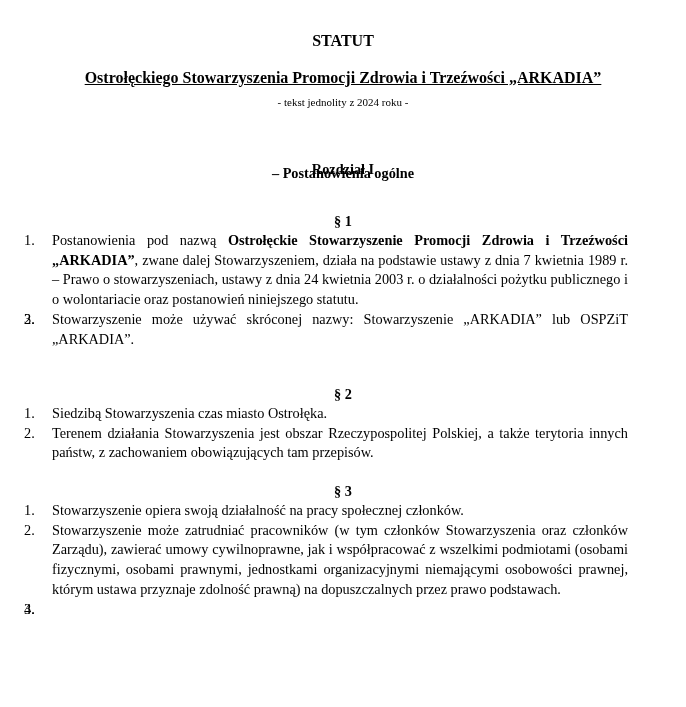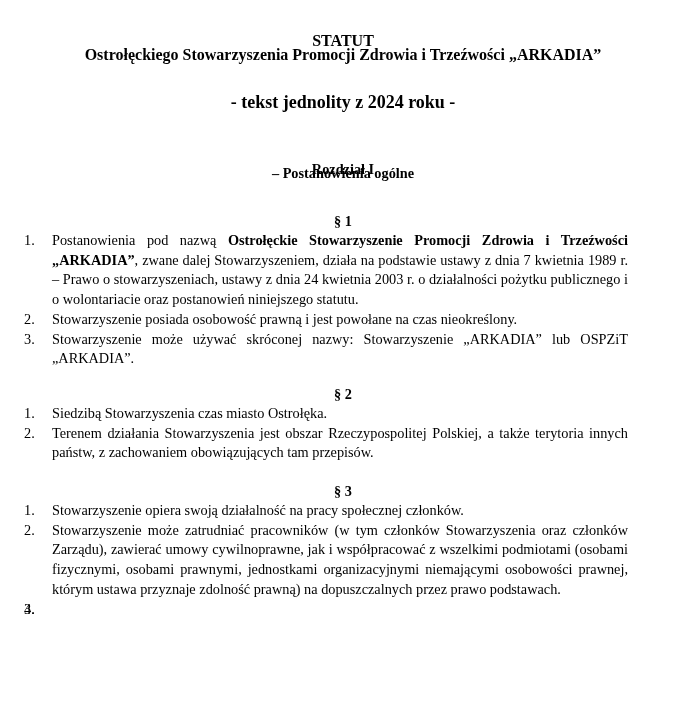--- a/index.html
+++ b/index.html
@@ -7,22 +7,22 @@
     width: 686px; height: 707px; overflow: hidden;
     font-family: "Liberation Serif", serif;
     color: #000000;
     font-size: 14.3px;
     line-height: 19.7px;
   }
   .page { position: relative; width: 676px; height: 707px; }
   .center { text-align: center; font-weight: bold; }
   .title { position: absolute; left: 0; width: 686px; font-size: 16px; }
   .t-statut { top: 31px; }
-  .t-name { top: 45px; }
-  .t-sub { position: absolute; left: 0; width: 686px; top: 93px; font-size: 18px; text-align: center; font-weight: bold; }
+  .t-name { top: 68px; text-decoration: underline; }
+  .t-sub { position: absolute; left: 0; width: 686px; top: 93px; font-size: 11px; text-align: center; font-weight: normal; }
   .chapter { position: absolute; left: 0; width: 686px; }
   .ch1 { top: 160px; }
   .ch2 { top: 164px; }
   .para-title { position: absolute; left: 0; width: 686px; text-align: center; font-weight: bold; }
   ol.items { position: absolute; left: 0; width: 686px; margin: 0; padding: 0; list-style: none; }
   ol.items li { position: relative; padding-left: 52px; width: 576px; text-align: justify; }
   ol.items li .num { position: absolute; left: 24px; top: 0; }
   b { font-weight: bold; }
 </style>
 </head>
@@ -38,21 +38,20 @@
   <div class="chapter center ch2">– Postanowienia ogólne</div>
 
   <div class="para-title" style="top:212px;">§ 1</div>
   <ol class="items" style="top:231px;">
     <li>
       <span class="num">1.</span>
       <span>Postanowienia pod nazwą </span><b>Ostrołęckie Stowarzyszenie Promocji Zdrowia i Trzeźwości „ARKADIA”</b><span>, zwane dalej Stowarzyszeniem, działa na podstawie ustawy z dnia 7 kwietnia 1989 r. – Prawo o stowarzyszeniach, ustawy z dnia 24 kwietnia 2003 r. o działalności pożytku publicznego i o wolontariacie oraz postanowień niniejszego statutu.</span>
     </li>
     <li>
       <span class="num">2.</span>
-      <span>Stowarzyszenie posiada osobowość prawną i jest powołane na czas nieokreślony.</span>
     </li>
     <li>
       <span class="num">3.</span>
       <span>Stowarzyszenie może używać skróconej nazwy: Stowarzyszenie „ARKADIA” lub OSPZiT „ARKADIA”.</span>
     </li>
   </ol>
 
   <div class="para-title" style="top:385px;">§ 2</div>
   <ol class="items" style="top:404px;">
     <li>

